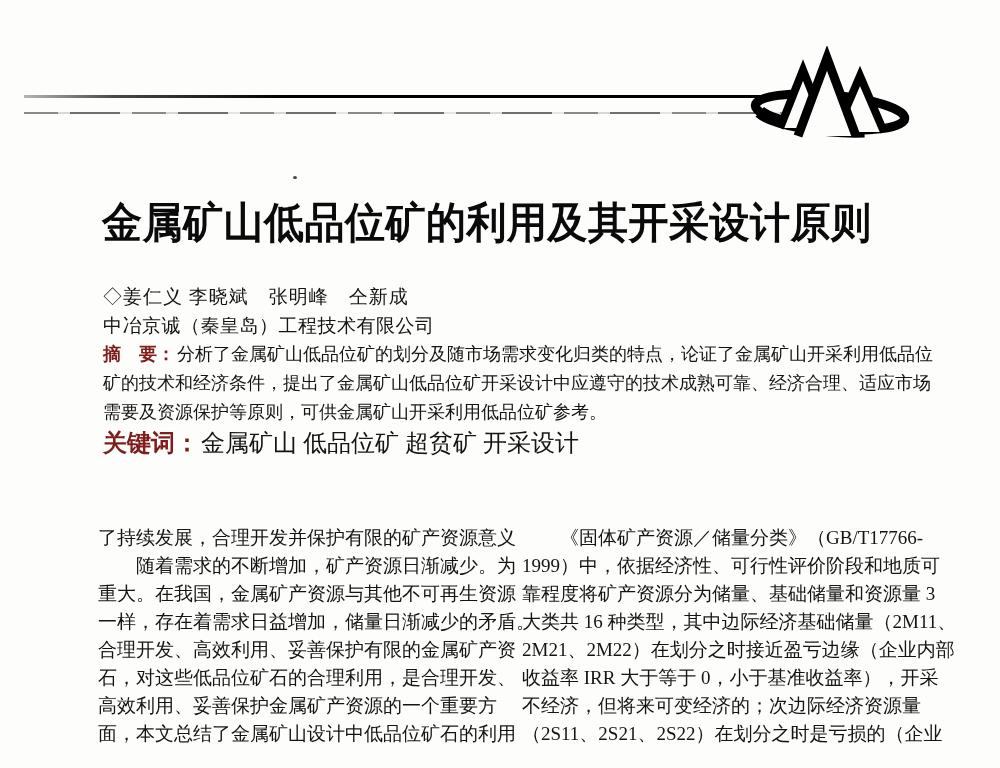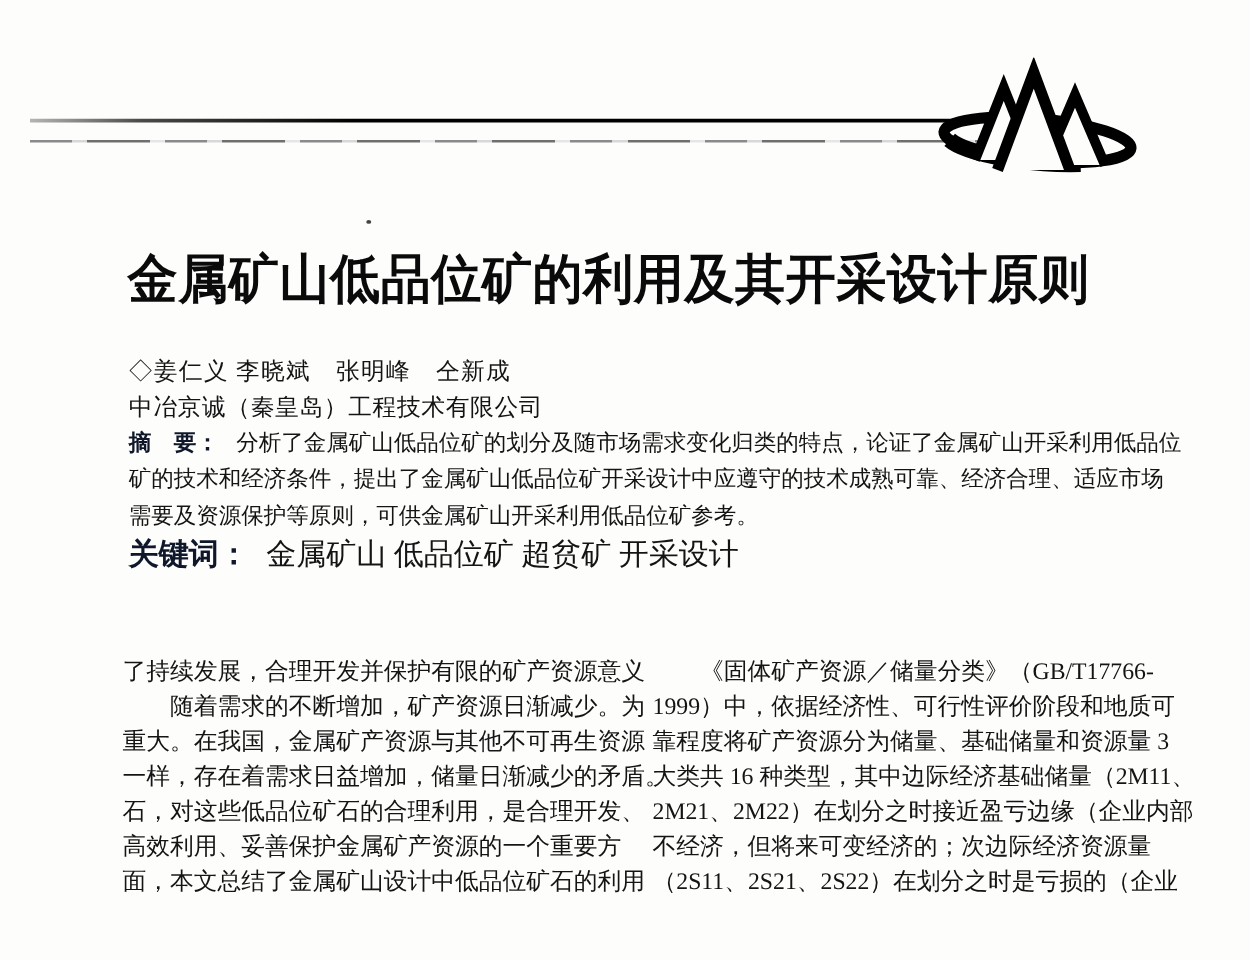--- a/index.html
+++ b/index.html
@@ -59,22 +59,22 @@
   }
 
   .abstract {
     position: absolute; left: 103px; top: 340px;
     width: 815px; font-size: 18px; line-height: 29px;
   }
   .abstract .line { white-space: nowrap; height: 29px; }
 
   .label {
     font-family: Liberation Sans, sans-serif;
-    font-weight: bold; color: #0f172a;
-    margin-right: 14px;
+    font-weight: bold; color: #7f1d1d;
+    margin-right: 2px;
   }
 
   .keywords {
     position: absolute; left: 103px; top: 427px;
     font-size: 24px; white-space: nowrap;
   }
 
   .col {
     position: absolute; top: 524px;
     font-size: 19px; line-height: 28px;
@@ -119,28 +119,30 @@
 
   <div class="keywords">
     <span class="label">关键词：</span><span>金属矿山 低品位矿 超贫矿 开采设计</span>
   </div>
 
   <div class="col col-left">
     <div class="line">了持续发展，合理开发并保护有限的矿产资源意义</div>
     <div class="line indent">随着需求的不断增加，矿产资源日渐减少。为</div>
     <div class="line">重大。在我国，金属矿产资源与其他不可再生资源</div>
     <div class="line">一样，存在着需求日益增加，储量日渐减少的矛盾。</div>
+    <div class="line">合理开发、高效利用、妥善保护有限的金属矿产资</div>
     <div class="line">石，对这些低品位矿石的合理利用，是合理开发、</div>
     <div class="line">高效利用、妥善保护金属矿产资源的一个重要方</div>
     <div class="line">面，本文总结了金属矿山设计中低品位矿石的利用</div>
   </div>
 
   <div class="col col-right">
     <div class="line indent">《固体矿产资源／储量分类》（GB/T17766-</div>
     <div class="line">1999）中，依据经济性、可行性评价阶段和地质可</div>
     <div class="line">靠程度将矿产资源分为储量、基础储量和资源量 3</div>
     <div class="line">大类共 16 种类型，其中边际经济基础储量（2M11、</div>
     <div class="line">2M21、2M22）在划分之时接近盈亏边缘（企业内部</div>
+    <div class="line">收益率 IRR 大于等于 0，小于基准收益率），开采</div>
     <div class="line">不经济，但将来可变经济的；次边际经济资源量</div>
     <div class="line">（2S11、2S21、2S22）在划分之时是亏损的（企业</div>
   </div>
 
 </div>
 
 </body></html>

